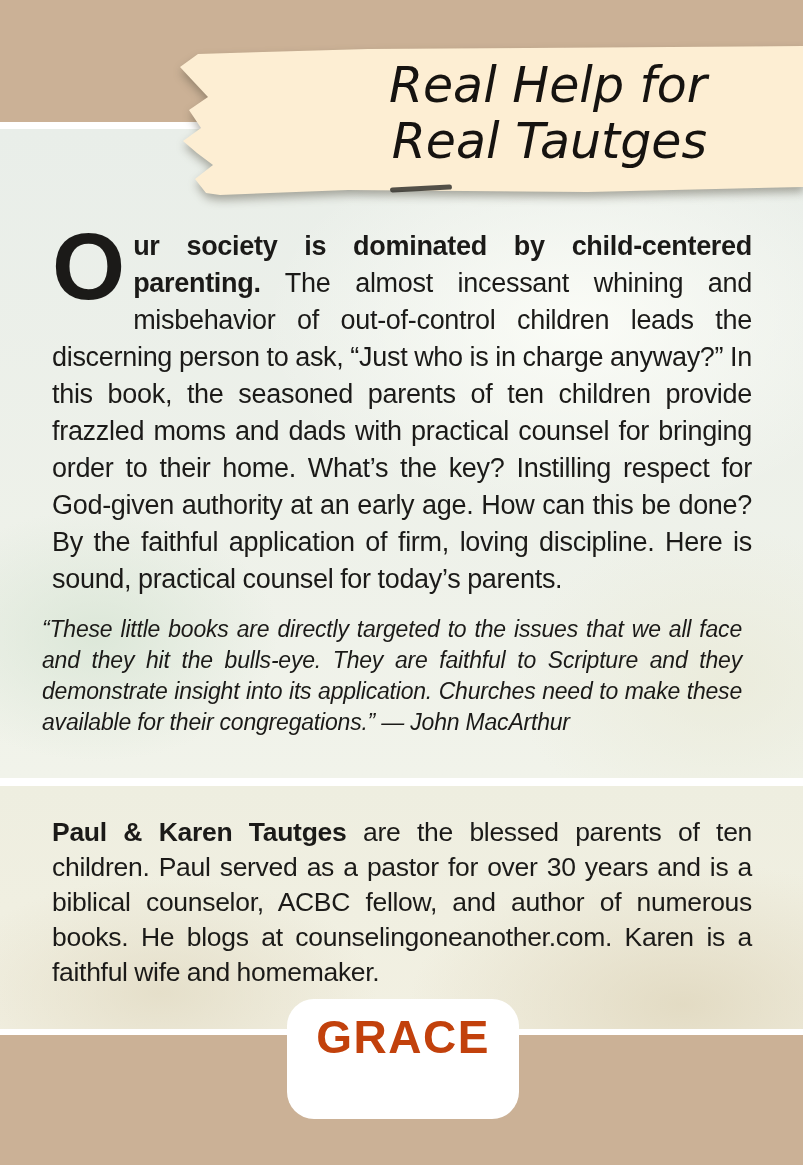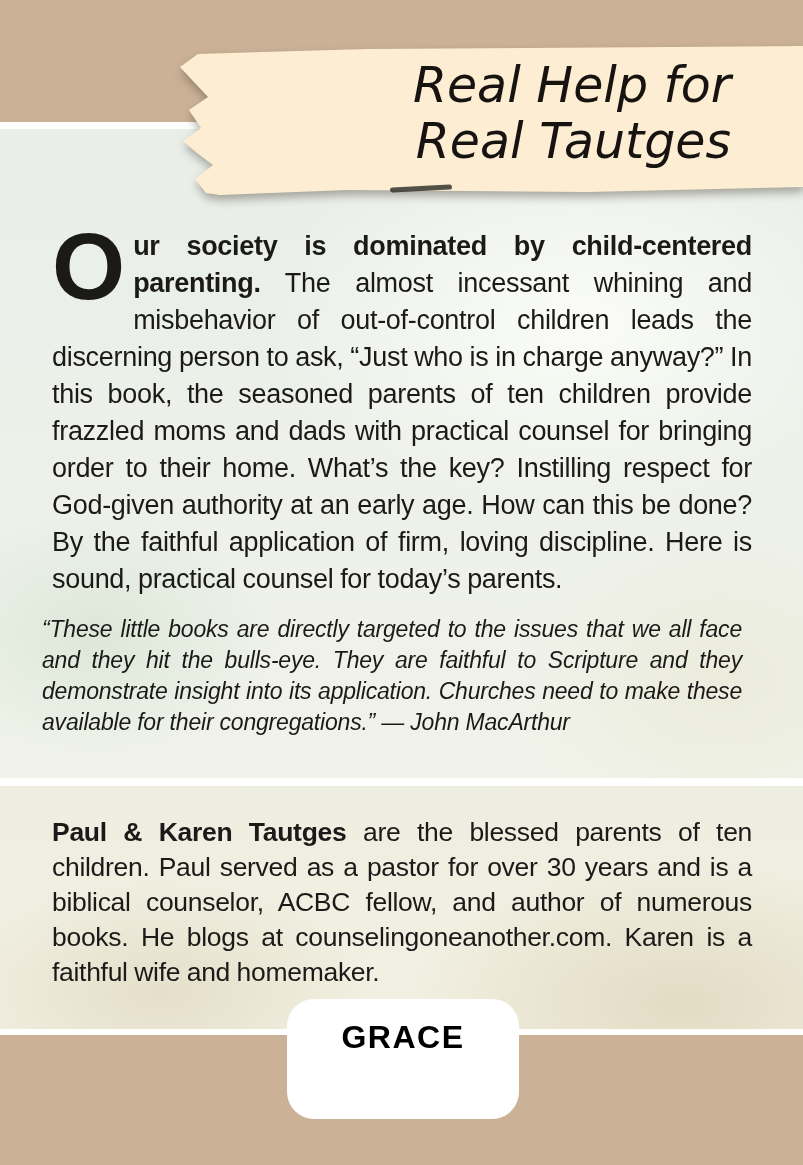--- a/index.html
+++ b/index.html
@@ -32,21 +32,21 @@
     filter: drop-shadow(1px 5px 5px rgba(75,70,55,.45));
   }
   .banner-paper {
     width:100%; height:100%; background:#fdeed3;
     clip-path: polygon(30px 8px, 200px 3px, 636px 0px, 636px 141px, 420px 146px,
       180px 144px, 52px 149px, 38px 147px, 27px 133px, 45px 119px, 29px 107px,
       15px 95px, 33px 82px, 21px 64px, 40px 51px, 25px 35px, 12px 21px);
   }
   .banner-text {
     position:absolute; left:0; top:12px; width:100%;
-    text-align:right; padding-right:72px; box-sizing:border-box;
+    text-align:right; padding-right:96px; box-sizing:border-box;
     font-family:"DejaVu Sans", sans-serif; font-style:italic; font-weight:500;
     font-size:49px; line-height:56px; color:#161310; letter-spacing:0px;
   }
   .marker-dash {
     position:absolute; left:390px; top:186px; width:62px; height:5px; z-index:6;
     background:#35342f; border-radius:3px; transform:rotate(-3deg); opacity:.85;
   }
 
   
   .main-copy {
@@ -75,21 +75,21 @@
     letter-spacing:-0.3px; word-spacing:-0.5px;
   }
 
   
   .logo-card {
     position:absolute; left:287px; top:999px; width:232px; height:120px; z-index:7;
     background:#ffffff; border-radius:27px;
   }
   .logo-grace {
     margin-top:15px; text-align:center;
-    font-weight:700; font-size:32px; line-height:46px; letter-spacing:1.5px; color:#000000;
+    font-weight:700; font-size:46px; line-height:46px; letter-spacing:1.5px; color:#c2410c;
   }
   .logo-script {
     margin-top:-8px; text-align:center;
     font-family:"DejaVu Serif", serif; font-style:italic; font-weight:700; color:#1c1c1a;
   }
   .logo-to    { font-size:28px; margin-right:4px; vertical-align:2px; }
   .logo-india { font-size:42px; }
 </style>
 </head>
 <body>

